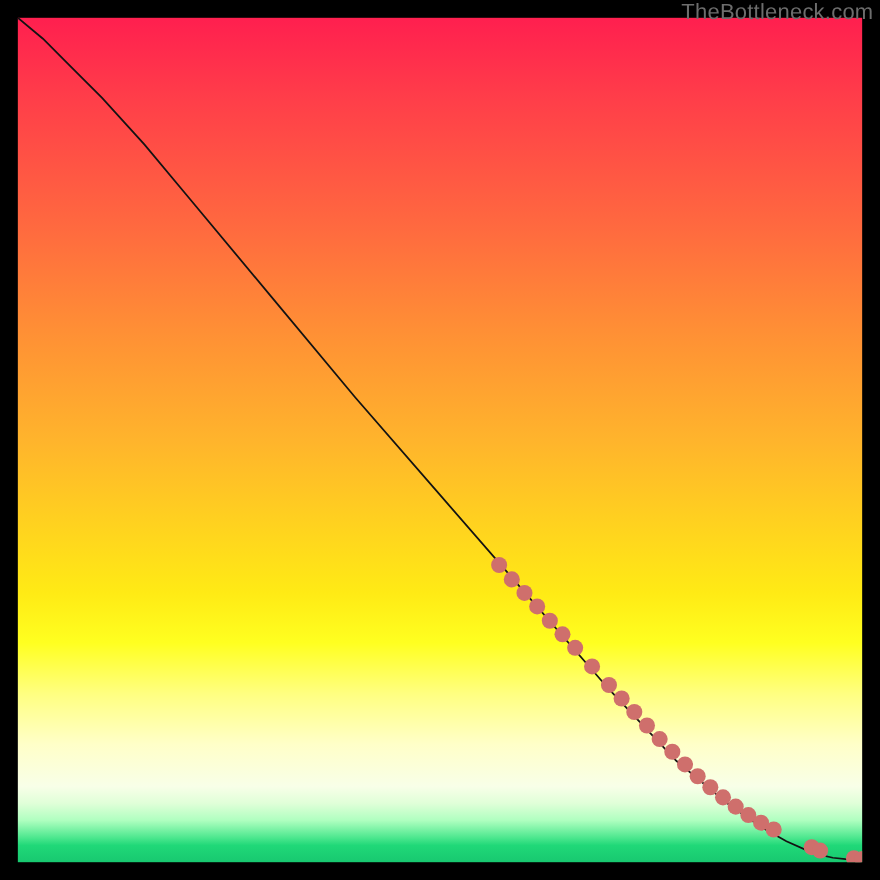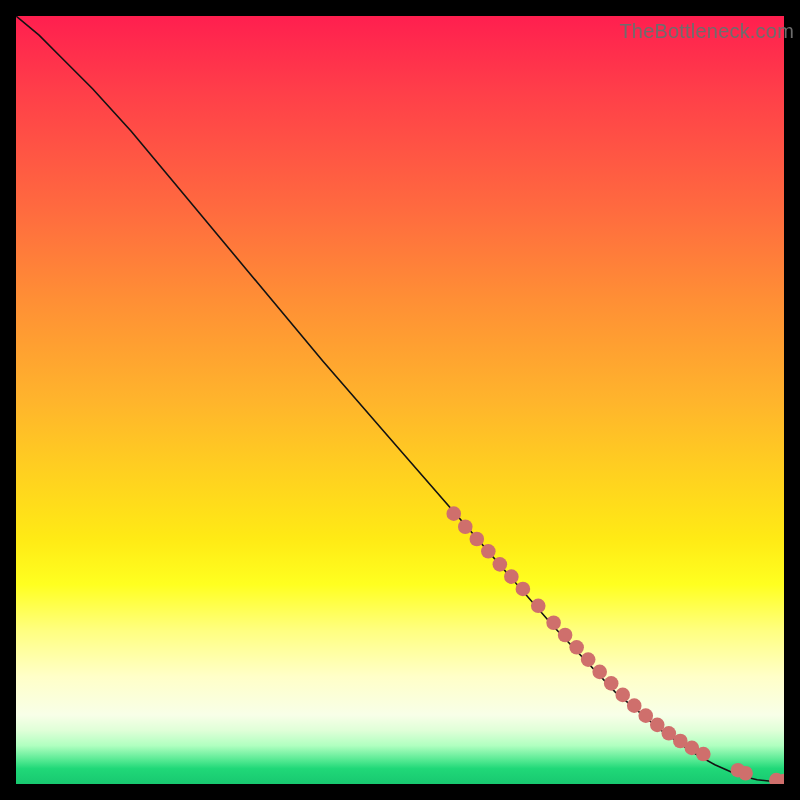--- a/index.html
+++ b/index.html
@@ -47,21 +47,20 @@
   }
   .watermark {
     position: absolute;
     top: 0;
     right: 6px;
     font-family: Arial, Helvetica, sans-serif;
     font-size: 20px;
     font-weight: 500;
     color: #6d6d6d;
     letter-spacing: 0.2px;
-    margin-top: 20px;
   }
 </style>
 </head>
 <body>
 
 <div class="frame">
   <div class="plot">
     <div class="gradient"></div>
     <svg class="curve" viewBox="0 0 100 100" preserveAspectRatio="none">
       <g id="curve-group">

